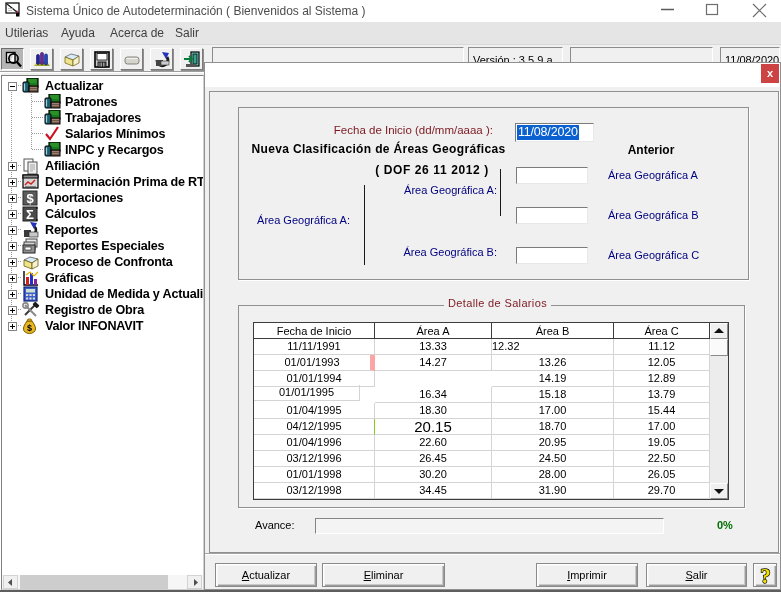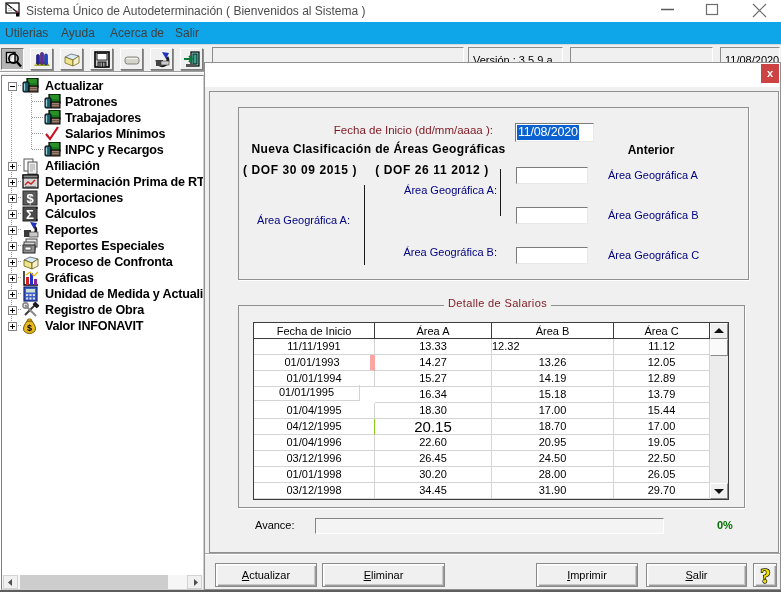--- a/index.html
+++ b/index.html
@@ -30,21 +30,21 @@
   <rect x="11" y="11" width="3.5" height="3.5" fill="#000"></rect>
   <path d="M12 8.5 v3" stroke="#a1103a" stroke-width="1"></path>
 </svg>
 <div class="abs" style="left:26px;top:0;height:22px;line-height:23px;font-size:12px;color:#4d4d4d;">Sistema Único de Autodeterminación ( Bienvenidos al Sistema )</div>
 <svg class="abs" style="left:655px;top:0" width="126" height="20" viewBox="0 0 126 20">
   <path d="M6 9.5 h13" stroke="#5a5a5a" stroke-width="1.5"></path>
   <rect x="51.5" y="4.5" width="11" height="10" fill="none" stroke="#6e6e6e" stroke-width="1.2"></rect>
   <path d="M98 4 L111 17 M111 4 L98 17" stroke="#6e6e6e" stroke-width="1.2"></path>
 </svg>
 
-<div class="abs" style="left:0;top:22px;width:781px;height:22px;background:#0ea5e9;font-size:12px;color:#404040;">
+<div class="abs" style="left:0;top:22px;width:781px;height:22px;background:#e5e5e5;font-size:12px;color:#404040;">
   <span class="abs" style="left:5px;top:4px;">Utilerias</span>
   <span class="abs" style="left:61px;top:4px;">Ayuda</span>
   <span class="abs" style="left:110px;top:4px;">Acerca de</span>
   <span class="abs" style="left:175px;top:4px;">Salir</span>
 </div>
 
 <div class="abs" style="left:0;top:44px;width:781px;height:29px;background:#f0f0f0;border-top:1px solid #d8d8d8;box-shadow:inset 0 -1px 0 #ffffff, inset 0 -2px 0 #9d9d9d;"></div>
 
 <div class="tbtn" style="left:1px;top:48px;background:#b5b5b5;border-color:#6e6e6e #ffffff #ffffff #6e6e6e;box-shadow:none;">
   <svg width="19" height="18" viewBox="0 0 19 18">
@@ -305,21 +305,20 @@
 <div class="abs" style="left:0;top:0;width:781px;height:592px;z-index:11;" id="dlgc">
 <div class="abs" style="left:205px;top:63px;width:575px;height:24px;background:#ffffff;"></div>
 <div class="abs" style="left:761px;top:64px;width:18px;height:19px;background:#cd4343;color:#fff;font-size:11px;font-weight:bold;text-align:center;line-height:19px;">x</div>
 <div class="abs" style="left:209px;top:91px;width:570px;height:462px;border:1px solid #909090;box-shadow:1px 1px 0 #ffffff;"></div>
 <div class="abs" style="left:238px;top:107px;width:511px;height:173px;border:1px solid #909090;box-shadow:1px 1px 0 #ffffff;"></div>
 <div class="abs" style="left:300px;top:124px;width:193px;text-align:right;font-size:11.5px;color:#7d1821;">Fecha de Inicio (dd/mm/aaaa ):</div>
 <div class="field" style="left:515px;top:123px;width:79px;height:19px;">
       <span style="position:absolute;left:1px;top:1px;height:15px;background:#0a61cf;color:#fff;font-size:12.5px;line-height:15px;padding:0 1px;letter-spacing:-0.2px;">11/08/2020</span>
     </div>
 <div class="abs" style="left:251px;top:142px;width:255px;text-align:center;font-size:12px;font-weight:bold;letter-spacing:0.35px;color:#000;">Nueva Clasificación de Áreas Geográficas</div>
-<div class="abs" style="left:230px;top:163px;width:140px;text-align:center;font-size:12px;font-weight:bold;letter-spacing:0.6px;color:#000;">( DOF 30 09 2015 )</div>
 <div class="abs" style="left:362px;top:163px;width:140px;text-align:center;font-size:12px;font-weight:bold;letter-spacing:0.6px;color:#000;">( DOF 26 11 2012 )</div>
 <div class="abs" style="left:601px;top:143px;width:100px;text-align:center;font-size:12px;font-weight:bold;color:#000;">Anterior</div>
 <div class="abs navy" style="left:380px;top:184px;width:117px;text-align:right;">Área Geográfica A:</div>
 <div class="abs navy" style="left:233px;top:214px;width:117px;text-align:right;">Área Geográfica A:</div>
 <div class="abs navy" style="left:380px;top:246px;width:117px;text-align:right;">Área Geográfica B:</div>
 <div class="abs navy" style="left:608px;top:169px;">Área Geográfica A</div>
 <div class="abs navy" style="left:608px;top:209px;">Área Geográfica B</div>
 <div class="abs navy" style="left:608px;top:249px;">Área Geográfica C</div>
 <div class="field" style="left:516px;top:167px;width:72px;height:17px;"></div>
 <div class="field" style="left:516px;top:207px;width:72px;height:17px;"></div>
@@ -335,21 +334,20 @@
 <div class="abs" style="left:614px;top:323px;width:96px;height:16px;background:#fff;border-right:1px solid #3c3c3c;border-bottom:1px solid #3c3c3c;font-size:11px;text-align:center;line-height:16px;">Área C</div>
 <div class="abs" style="left:254px;top:339px;width:121px;height:16px;border-bottom:1px solid #d4d4d4;border-right:1px solid #d4d4d4;font-size:11px;text-align:center;line-height:15px;color:#000;">11/11/1991</div>
 <div class="abs" style="left:375px;top:339px;width:117px;height:16px;border-bottom:1px solid #d4d4d4;border-right:1px solid #d4d4d4;font-size:11px;text-align:center;line-height:15px;color:#000;">13.33</div>
 <div class="abs" style="left:492px;top:339px;width:122px;height:16px;border-bottom:1px solid #d4d4d4;border-right:1px solid #d4d4d4;font-size:11px;text-align:left;line-height:15px;color:#000;">12.32</div>
 <div class="abs" style="left:614px;top:339px;width:96px;height:16px;border-bottom:1px solid #d4d4d4;border-right:1px solid #d4d4d4;font-size:11px;text-align:center;line-height:15px;color:#000;">11.12</div>
 <div class="abs" style="left:254px;top:355px;width:121px;height:16px;border-bottom:1px solid #d4d4d4;border-right:5px solid #fca5a5;font-size:11px;text-align:center;line-height:15px;color:#000;">01/01/1993</div>
 <div class="abs" style="left:375px;top:355px;width:117px;height:16px;border-bottom:1px solid #d4d4d4;border-right:1px solid #d4d4d4;font-size:11px;text-align:center;line-height:15px;color:#000;">14.27</div>
 <div class="abs" style="left:492px;top:355px;width:122px;height:16px;border-bottom:1px solid #d4d4d4;border-right:1px solid #d4d4d4;font-size:11px;text-align:center;line-height:15px;color:#000;">13.26</div>
 <div class="abs" style="left:614px;top:355px;width:96px;height:16px;border-bottom:1px solid #d4d4d4;border-right:1px solid #d4d4d4;font-size:11px;text-align:center;line-height:15px;color:#000;">12.05</div>
 <div class="abs" style="left:254px;top:371px;width:121px;height:16px;border-bottom:1px solid #d4d4d4;border-right:1px solid #d4d4d4;font-size:11px;text-align:center;line-height:15px;color:#000;">01/01/1994</div>
-<div class="abs" style="left:375px;top:371px;width:117px;height:16px;border-bottom:1px solid #d4d4d4;border-right:1px solid #d4d4d4;font-size:11px;text-align:center;line-height:15px;color:#000;">15.27</div>
 <div class="abs" style="left:492px;top:371px;width:122px;height:16px;border-bottom:1px solid #d4d4d4;border-right:1px solid #d4d4d4;font-size:11px;text-align:center;line-height:15px;color:#000;">14.19</div>
 <div class="abs" style="left:614px;top:371px;width:96px;height:16px;border-bottom:1px solid #d4d4d4;border-right:1px solid #d4d4d4;font-size:11px;text-align:center;line-height:15px;color:#000;">12.89</div>
 <div class="abs" style="left:254px;top:385px;width:106px;height:16px;border-bottom:1px solid #d4d4d4;border-right:1px solid #d4d4d4;font-size:11px;text-align:center;line-height:15px;color:#000;">01/01/1995</div>
 <div class="abs" style="left:375px;top:387px;width:117px;height:16px;border-bottom:1px solid #d4d4d4;border-right:1px solid #d4d4d4;font-size:11px;text-align:center;line-height:15px;color:#000;">16.34</div>
 <div class="abs" style="left:492px;top:387px;width:122px;height:16px;border-bottom:1px solid #d4d4d4;border-right:1px solid #d4d4d4;font-size:11px;text-align:center;line-height:15px;color:#000;">15.18</div>
 <div class="abs" style="left:614px;top:387px;width:96px;height:16px;border-bottom:1px solid #d4d4d4;border-right:1px solid #d4d4d4;font-size:11px;text-align:center;line-height:15px;color:#000;">13.79</div>
 <div class="abs" style="left:254px;top:403px;width:121px;height:16px;border-bottom:1px solid #d4d4d4;border-right:1px solid #d4d4d4;font-size:11px;text-align:center;line-height:15px;color:#000;">01/04/1995</div>
 <div class="abs" style="left:375px;top:403px;width:117px;height:16px;border-bottom:1px solid #d4d4d4;border-right:1px solid #d4d4d4;font-size:11px;text-align:center;line-height:15px;color:#000;">18.30</div>
 <div class="abs" style="left:492px;top:403px;width:122px;height:16px;border-bottom:1px solid #d4d4d4;border-right:1px solid #d4d4d4;font-size:11px;text-align:center;line-height:15px;color:#000;">17.00</div>
 <div class="abs" style="left:614px;top:403px;width:96px;height:16px;border-bottom:1px solid #d4d4d4;border-right:1px solid #d4d4d4;font-size:11px;text-align:center;line-height:15px;color:#000;">15.44</div>

